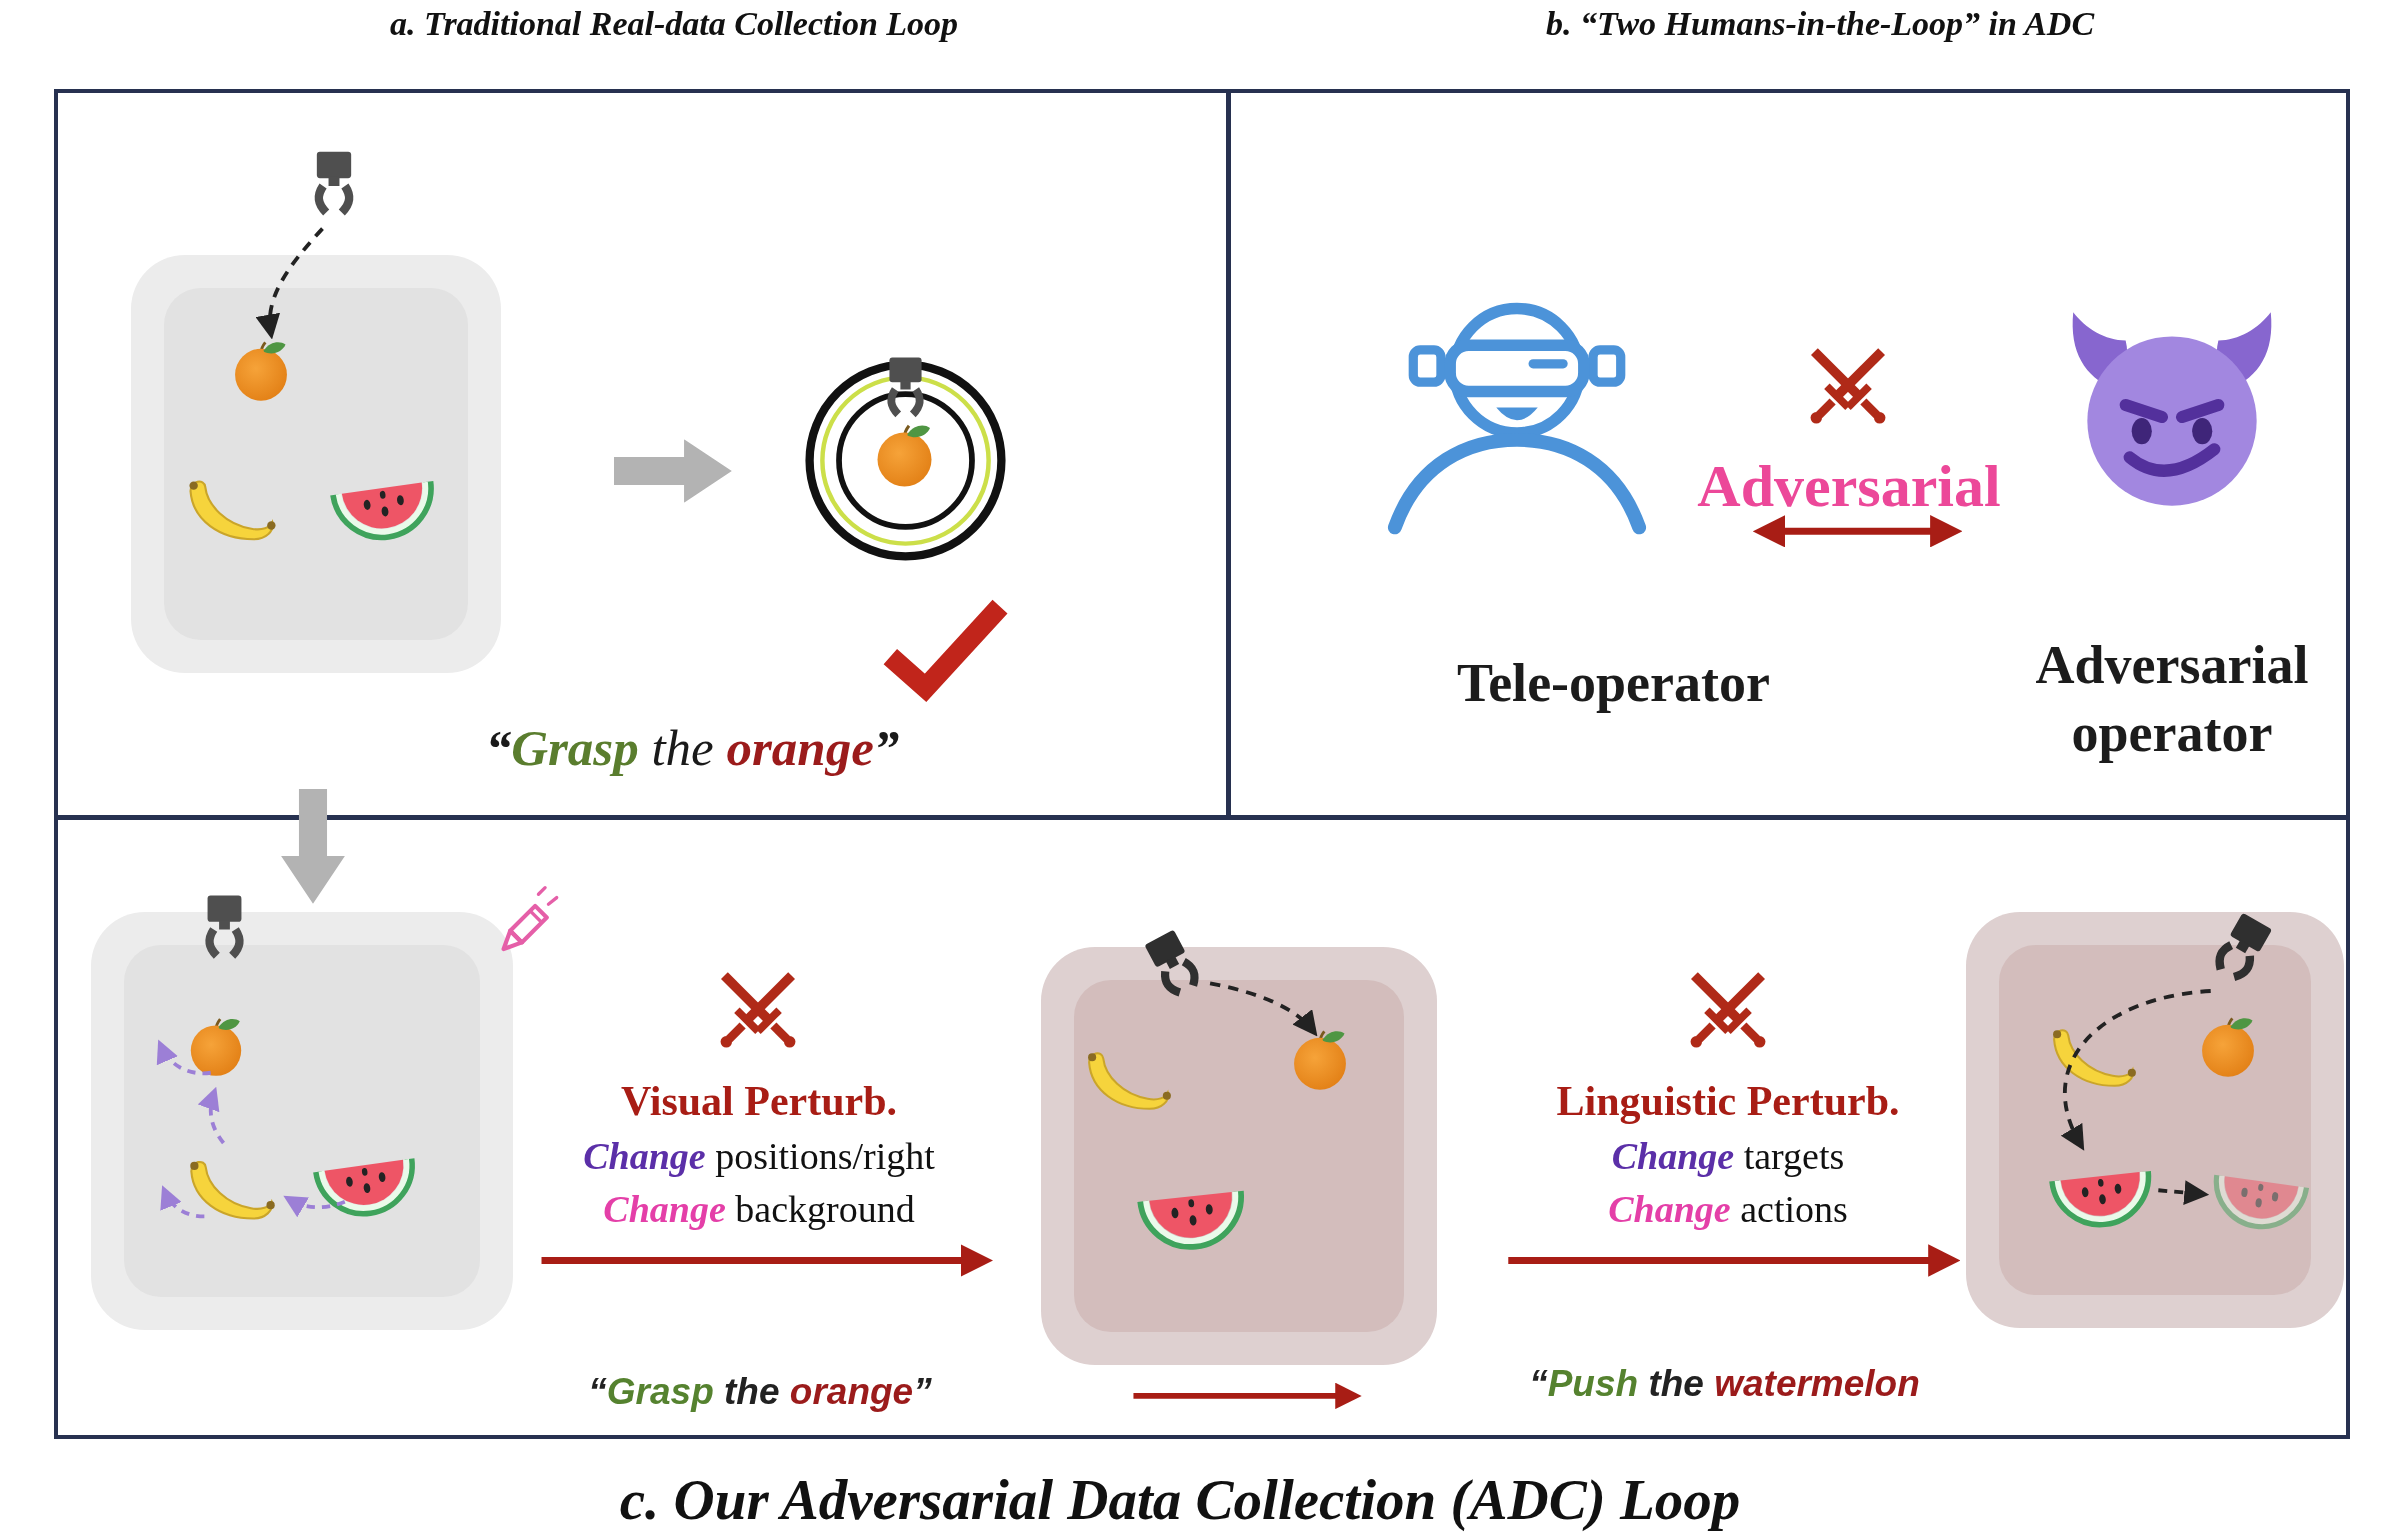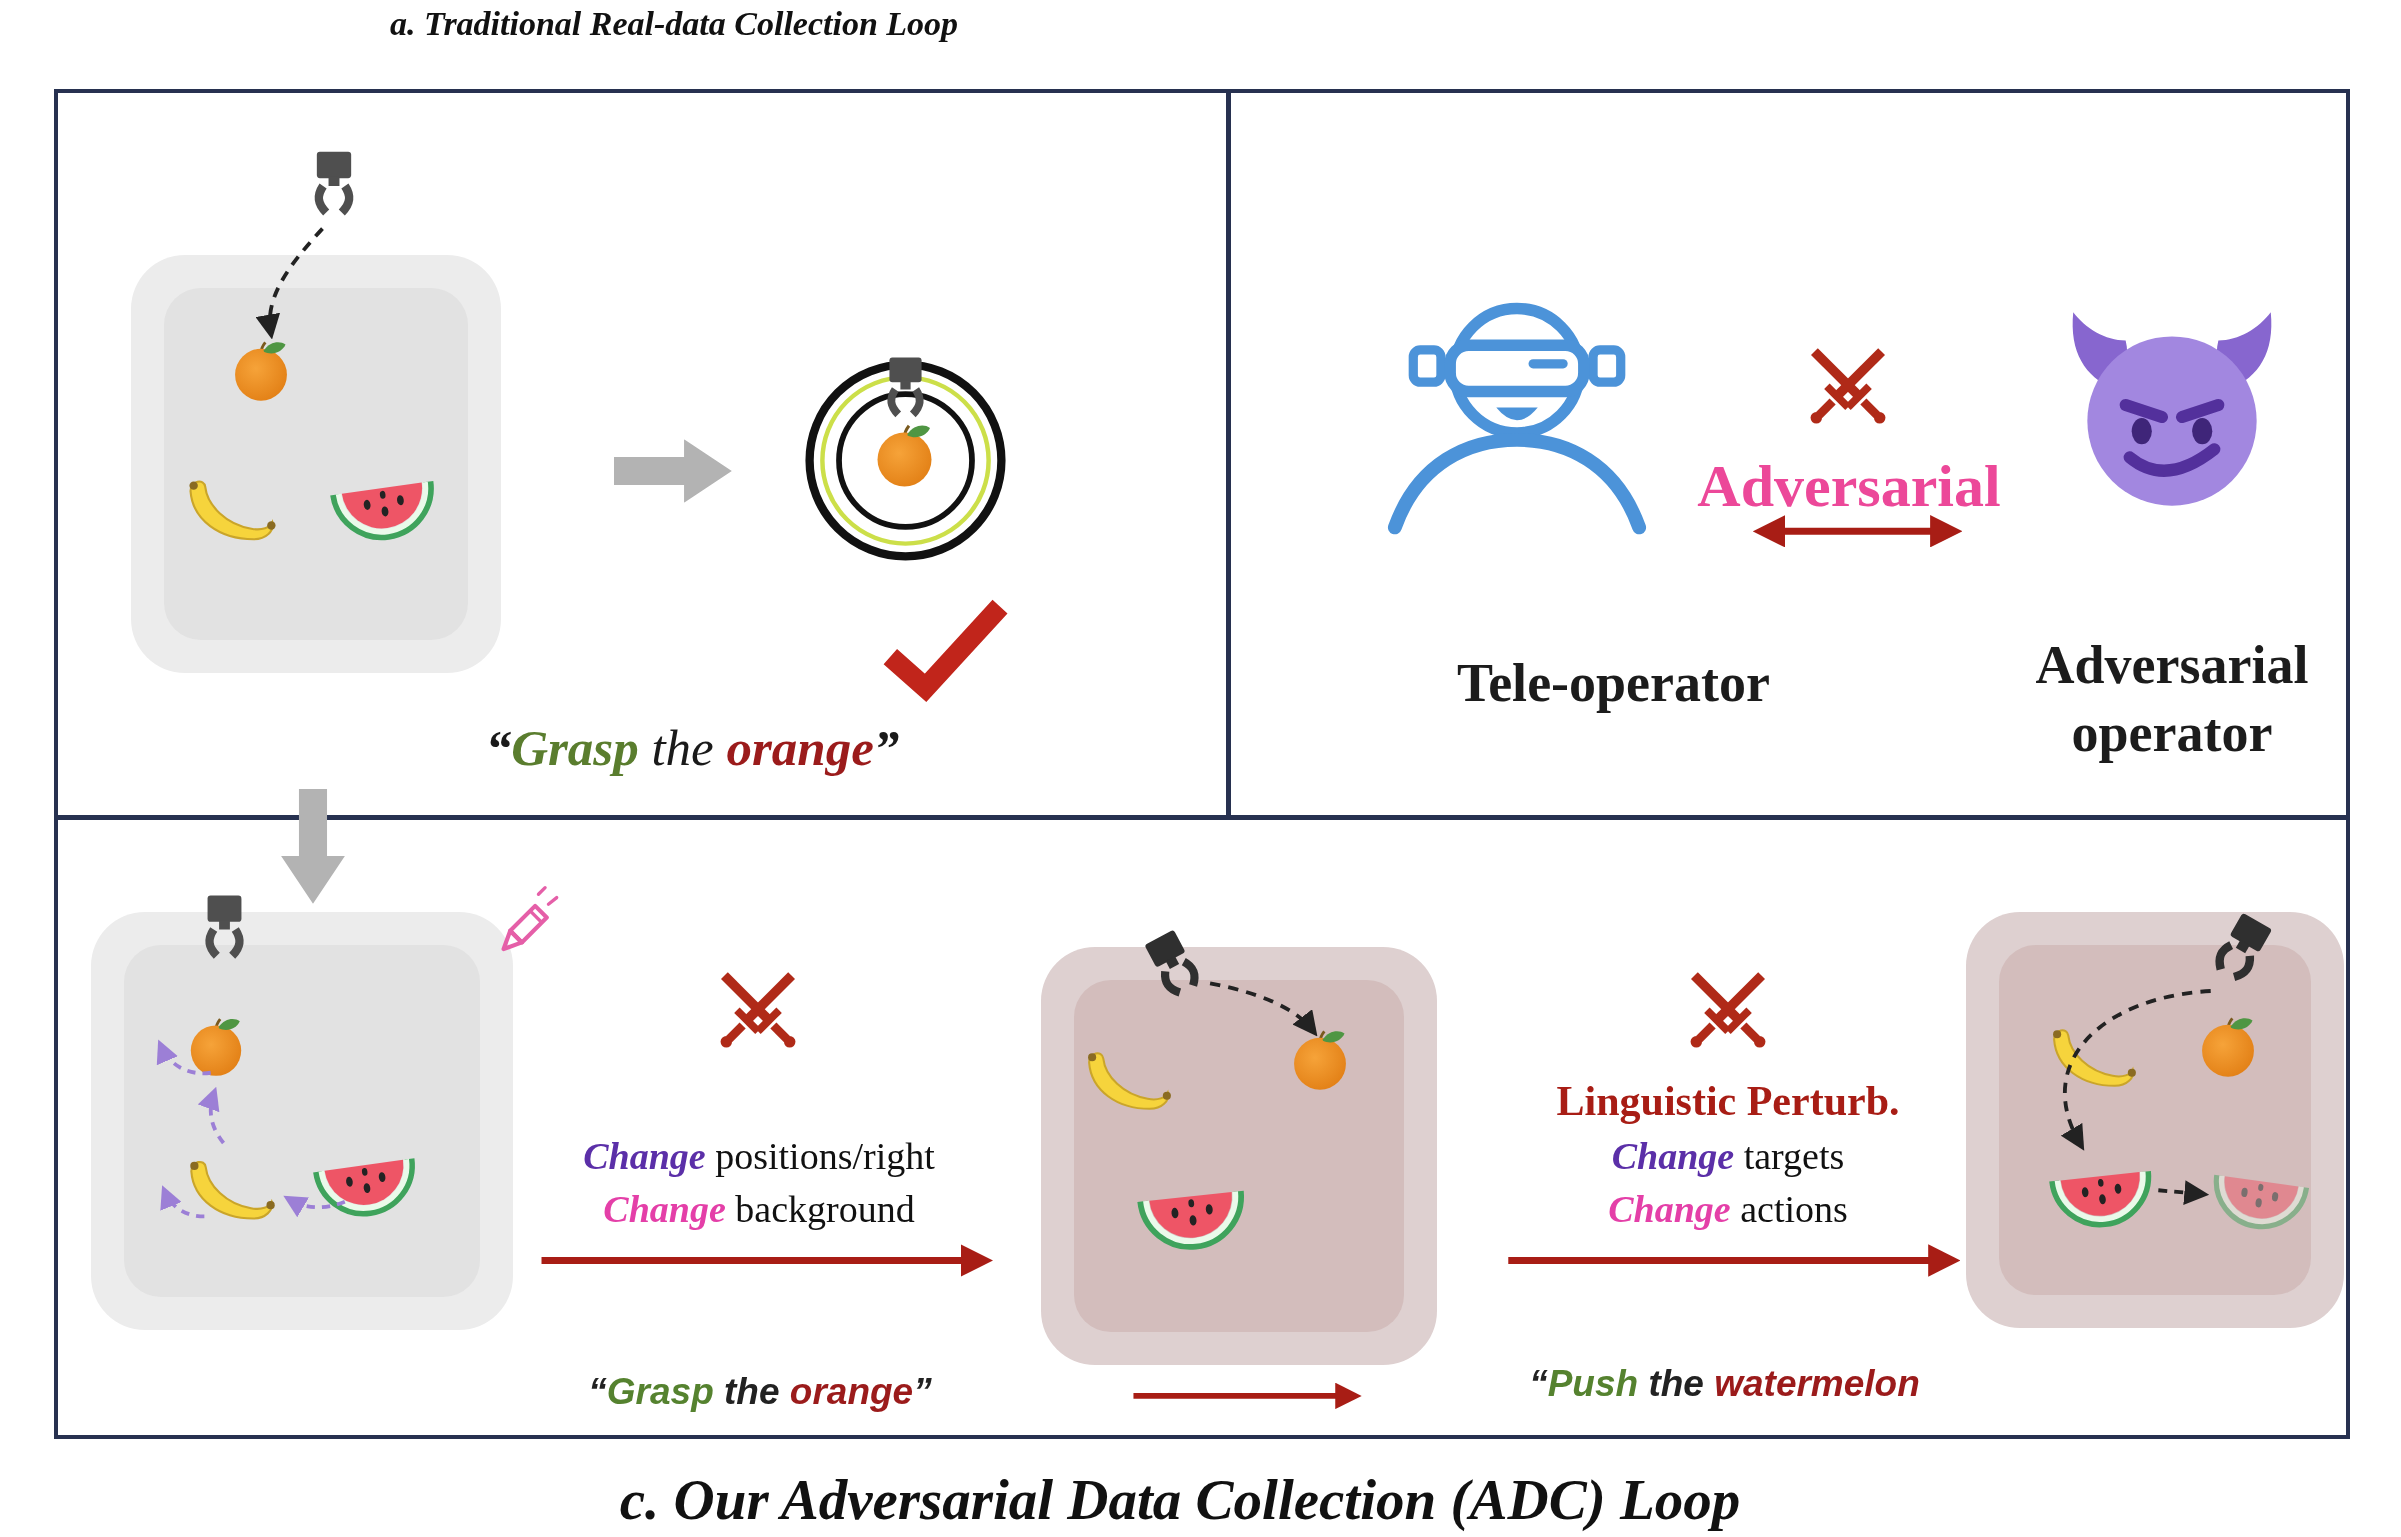--- a/index.html
+++ b/index.html
@@ -139,20 +139,21 @@
       <symbol id="sym-arrow-right" viewBox="0 0 190 100">
         <polygon points="0,28 110,28 110,0 185,50 110,100 110,72 0,72" fill="#b3b3b3"></polygon>
       </symbol>
       <symbol id="sym-arrow-down" viewBox="0 0 100 185">
         <polygon points="28,0 72,0 72,105 100,105 50,180 0,105 28,105" fill="#b3b3b3"></polygon>
       </symbol>
     </defs>
   </svg>
 
   <div class="abs ctr panel-title" style="left:147px;top:5.1px;width:1054px;">a. Traditional Real-data Collection Loop</div>
+  <div class="abs ctr panel-title" style="left:1309px;top:5.1px;width:1022px;">b. “Two Humans-in-the-Loop” in ADC</div>
   <div class="abs ctr panel-title title-c" style="left:0;top:1469px;width:2360px;">c. Our Adversarial Data Collection (ADC) Loop</div>
 
   <div class="abs outer-box"></div>
   <div class="abs divider v-div"></div>
   <div class="abs divider h-div"></div>
 
   <div class="abs tray" style="left:131px;top:255px;width:370px;height:418px;">
       <div class="tray-inner"></div>
     </div>
 
@@ -224,20 +225,21 @@
   <svg class="abs icon" style="left:181px;top:1132px;" width="103" height="103" viewBox="0 0 162 162">
       <use href="#sym-banana"></use>
     </svg>
   <svg class="abs icon rot-n8" style="left:310px;top:1119px;" width="110" height="110" viewBox="0 0 172 172">
       <use href="#sym-melon"></use>
     </svg>
 
   <svg class="abs icon ic-dred" style="left:710px;top:966px;" width="96" height="96" viewBox="0 0 150 150">
       <use href="#sym-swords"></use>
     </svg>
+  <div class="abs ctr perturb-title" style="left:505px;top:1078px;width:508px;">Visual Perturb.</div>
   <div class="abs ctr perturb-line" style="left:505px;top:1136px;width:508px;"><span class="em-purple">Change</span><span> positions/right</span></div>
   <div class="abs ctr perturb-line" style="left:505px;top:1189px;width:508px;"><span class="em-magenta">Change</span><span> background</span></div>
 
   <div class="abs tray pink" style="left:1041px;top:947px;width:396px;height:418px;">
       <div class="tray-inner"></div>
     </div>
   <svg class="abs icon ic-black rot-n28" style="left:1137px;top:929px;" width="75" height="75" viewBox="0 0 118 118">
       <use href="#sym-gripper"></use>
     </svg>
   <svg class="abs icon" style="left:1079px;top:1024px;" width="101" height="101" viewBox="0 0 158 158">

